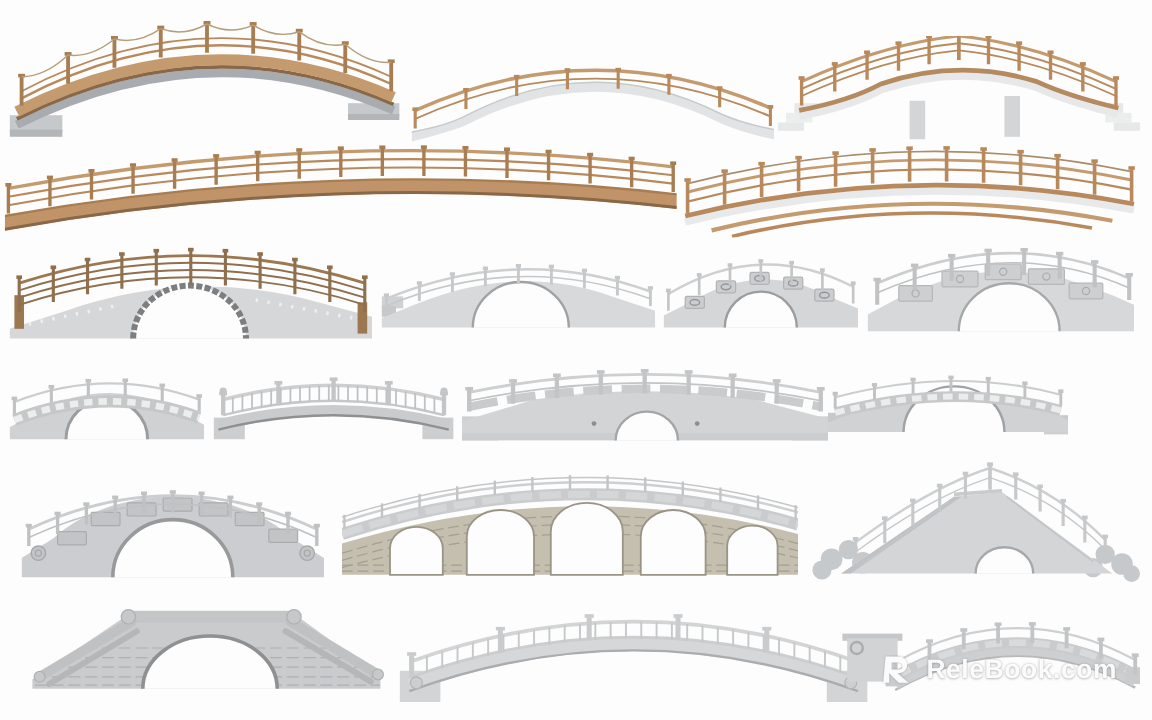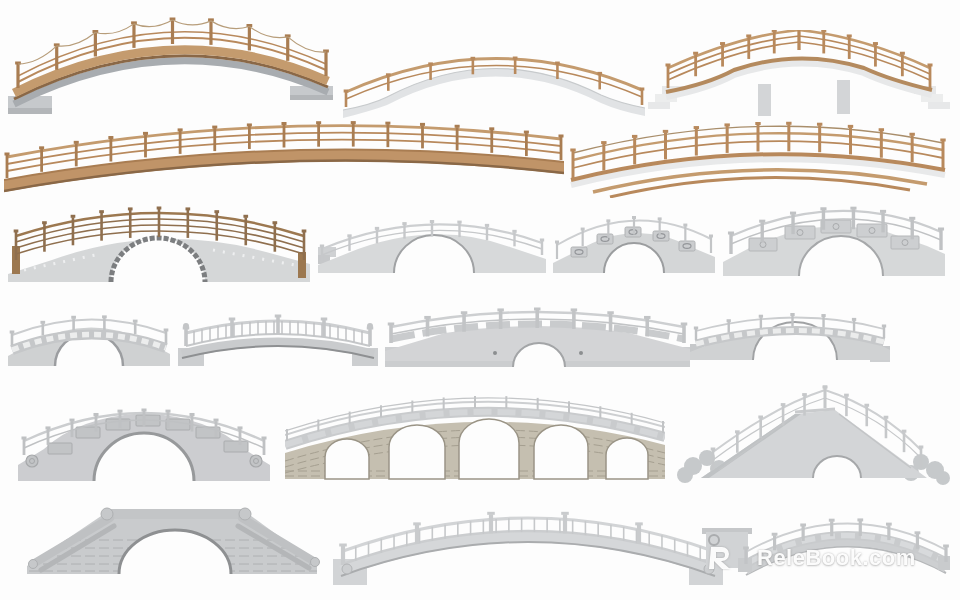--- a/index.html
+++ b/index.html
@@ -1,22 +1,22 @@
 <!DOCTYPE html>
 <html><head>
 <meta charset="utf-8">
 <style>
   html,body{margin:0;padding:0;}
   body{font-family:"Liberation Sans", sans-serif;background:#ffffff;}
   #canvas{position:relative;width:960px;height:600px;background:#fdfdfd;overflow:hidden;}
   .bridge{position:absolute;}
   .bridge svg{display:block;width:100%;height:100%;}
   #watermark{
-    position:absolute;left:708px;top:538px;height:40px;z-index:10;
-    display:flex;align-items:center;gap:19px;pointer-events:none;
+    position:absolute;left:735px;top:538px;height:40px;z-index:10;
+    display:flex;align-items:center;gap:7px;pointer-events:none;
   }
   #watermark .wm-text{
     font-size:22px;font-weight:bold;letter-spacing:.5px;
     color:rgba(255,255,255,0.95);
     text-shadow:0 0 2px rgba(140,140,140,0.55), 0 1px 2px rgba(120,120,120,0.35);
   }
   #watermark svg{filter:drop-shadow(0 0 1px rgba(140,140,140,0.6));}
 </style>
 </head>
 <body>

